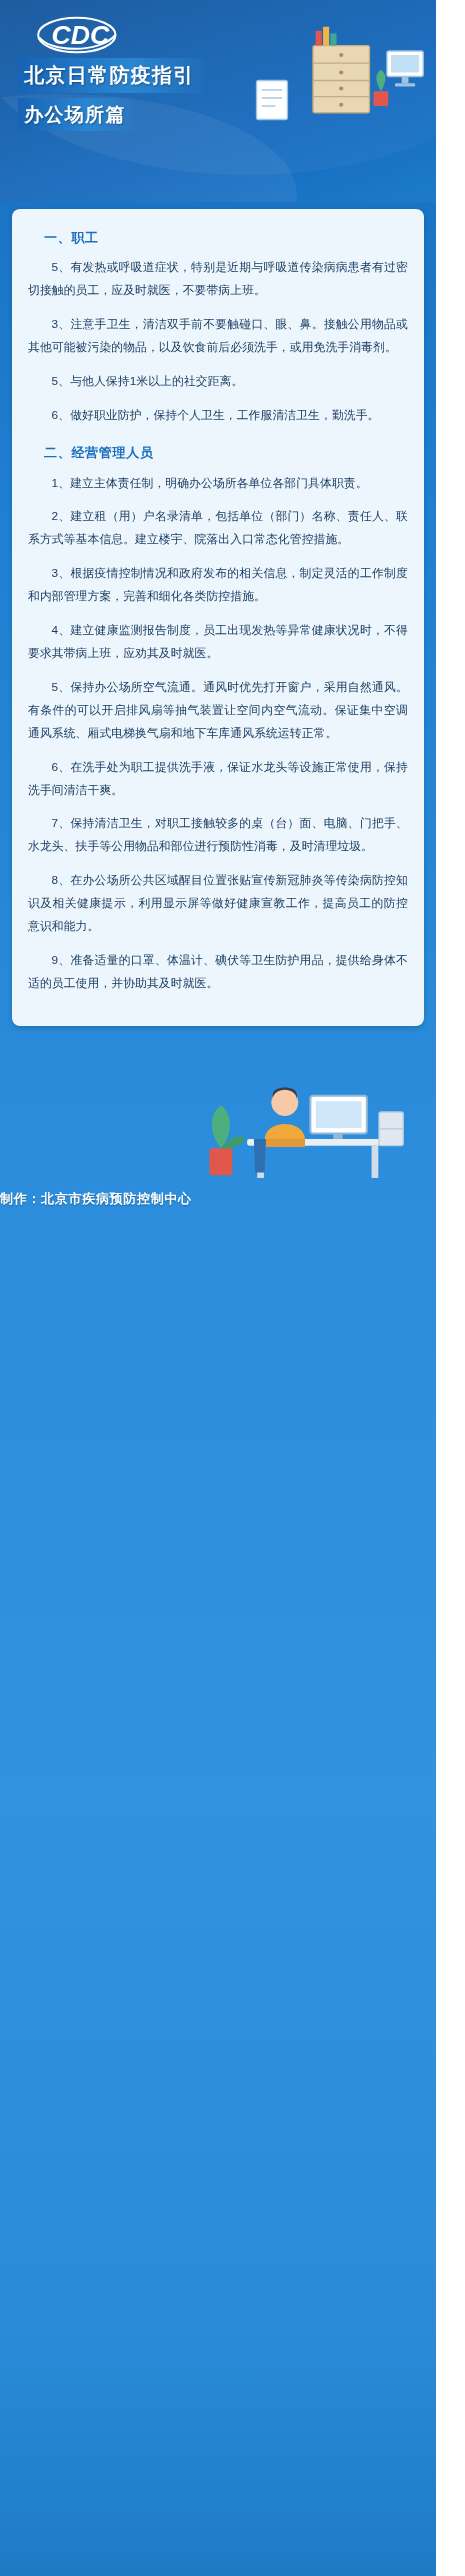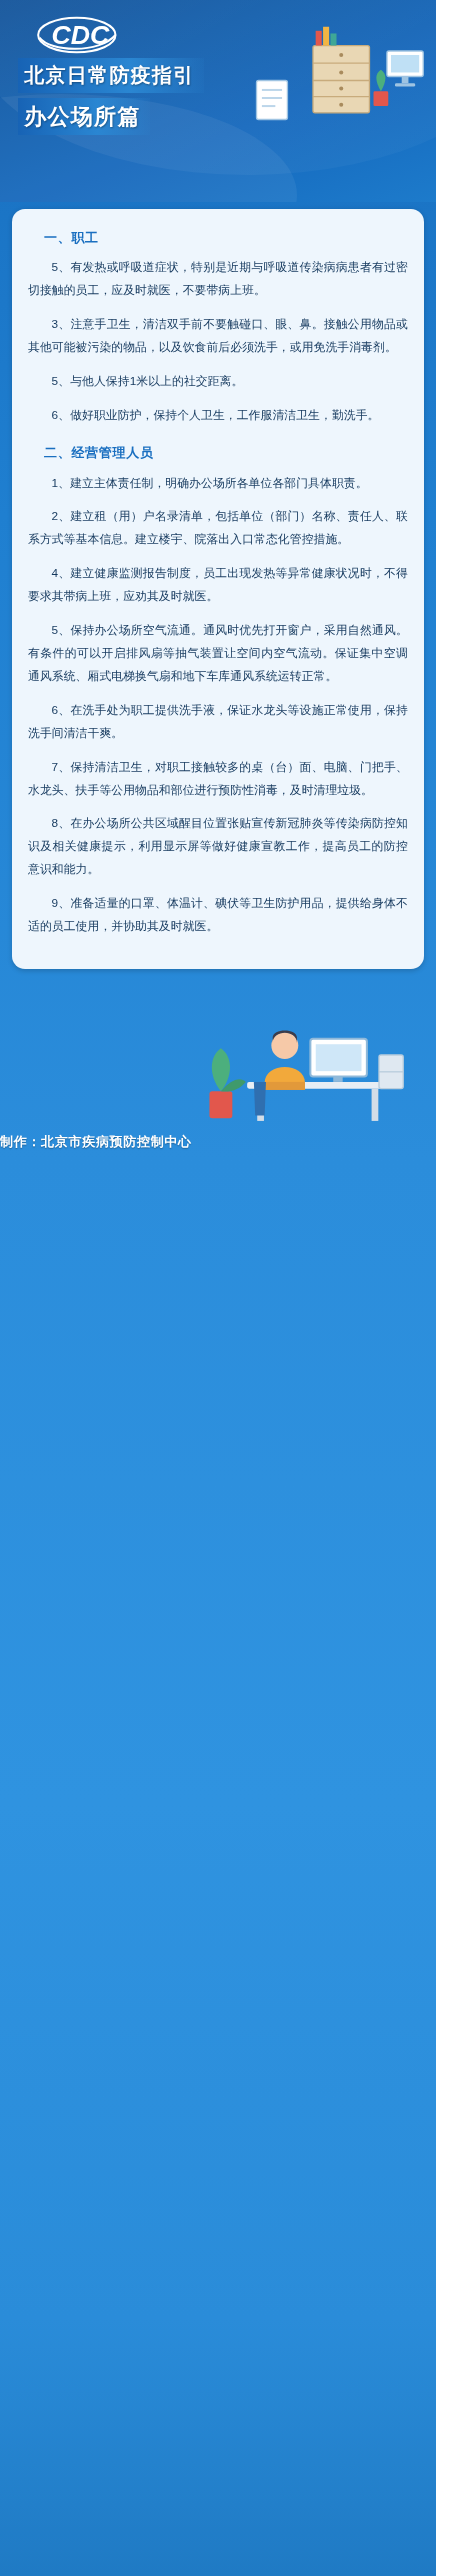--- a/index.html
+++ b/index.html
@@ -65,40 +65,40 @@
     letter-spacing: 1.3px;
     padding: 4px 9.4px 4px 6.7px;
     margin-bottom: 5.4px;
     text-shadow: 0.7px 1.3px 2px rgba(0,0,0,0.35);
     white-space: nowrap;
   }
   .title-sub {
     display: inline-block;
     background: linear-gradient(90deg, #1763b5 0%, #2a86d2 60%, rgba(42,134,210,0.1) 100%);
     color: #ffffff;
-    font-size: 22px;
+    font-size: 19px;
     font-weight: bold;
     letter-spacing: 1.3px;
     padding: 3.4px 9.4px 3.4px 6.7px;
     text-shadow: 0.7px 1.3px 2px rgba(0,0,0,0.35);
     white-space: nowrap;
   }
   .header-art {
     position: absolute;
     right: 6.7px;
     top: 16px;
     width: 189px;
     height: 121px;
   }
 
   
   .card {
     margin: 6.7px 12px 0 12px;
     background: #eef6fd;
-    border-radius: 13px;
+    border-radius: 8px;
     padding: 17.5px 16px 20px 16px;
     box-shadow: 0 1.3px 5.4px rgba(0,0,0,0.18);
   }
   .section-title {
     color: #1a6fc0;
     font-size: 13px;
     font-weight: bold;
     margin: 2.7px 0 9.4px 16px;
     letter-spacing: 0.7px;
   }
@@ -189,20 +189,21 @@
 
     <div class="section-title">一、职工</div>
     <div class="para">5、有发热或呼吸道症状，特别是近期与呼吸道传染病病患者有过密切接触的员工，应及时就医，不要带病上班。</div>
     <div class="para">3、注意手卫生，清洁双手前不要触碰口、眼、鼻。接触公用物品或其他可能被污染的物品，以及饮食前后必须洗手，或用免洗手消毒剂。</div>
     <div class="para">5、与他人保持1米以上的社交距离。</div>
     <div class="para">6、做好职业防护，保持个人卫生，工作服清洁卫生，勤洗手。</div>
 
     <div class="section-title second">二、经营管理人员</div>
     <div class="para">1、建立主体责任制，明确办公场所各单位各部门具体职责。</div>
     <div class="para">2、建立租（用）户名录清单，包括单位（部门）名称、责任人、联系方式等基本信息。建立楼宇、院落出入口常态化管控措施。</div>
+    <div class="para">3、根据疫情控制情况和政府发布的相关信息，制定灵活的工作制度和内部管理方案，完善和细化各类防控措施。</div>
     <div class="para">4、建立健康监测报告制度，员工出现发热等异常健康状况时，不得要求其带病上班，应劝其及时就医。</div>
     <div class="para">5、保持办公场所空气流通。通风时优先打开窗户，采用自然通风。有条件的可以开启排风扇等抽气装置让空间内空气流动。保证集中空调通风系统、厢式电梯换气扇和地下车库通风系统运转正常。</div>
     <div class="para">6、在洗手处为职工提供洗手液，保证水龙头等设施正常使用，保持洗手间清洁干爽。</div>
     <div class="para">7、保持清洁卫生，对职工接触较多的桌（台）面、电脑、门把手、水龙头、扶手等公用物品和部位进行预防性消毒，及时清理垃圾。</div>
     <div class="para">8、在办公场所公共区域醒目位置张贴宣传新冠肺炎等传染病防控知识及相关健康提示，利用显示屏等做好健康宣教工作，提高员工的防控意识和能力。</div>
     <div class="para">9、准备适量的口罩、体温计、碘伏等卫生防护用品，提供给身体不适的员工使用，并协助其及时就医。</div>
   </div>
 
   <div class="footer-art">
     <svg width="243" height="148" viewBox="0 0 360 220">

